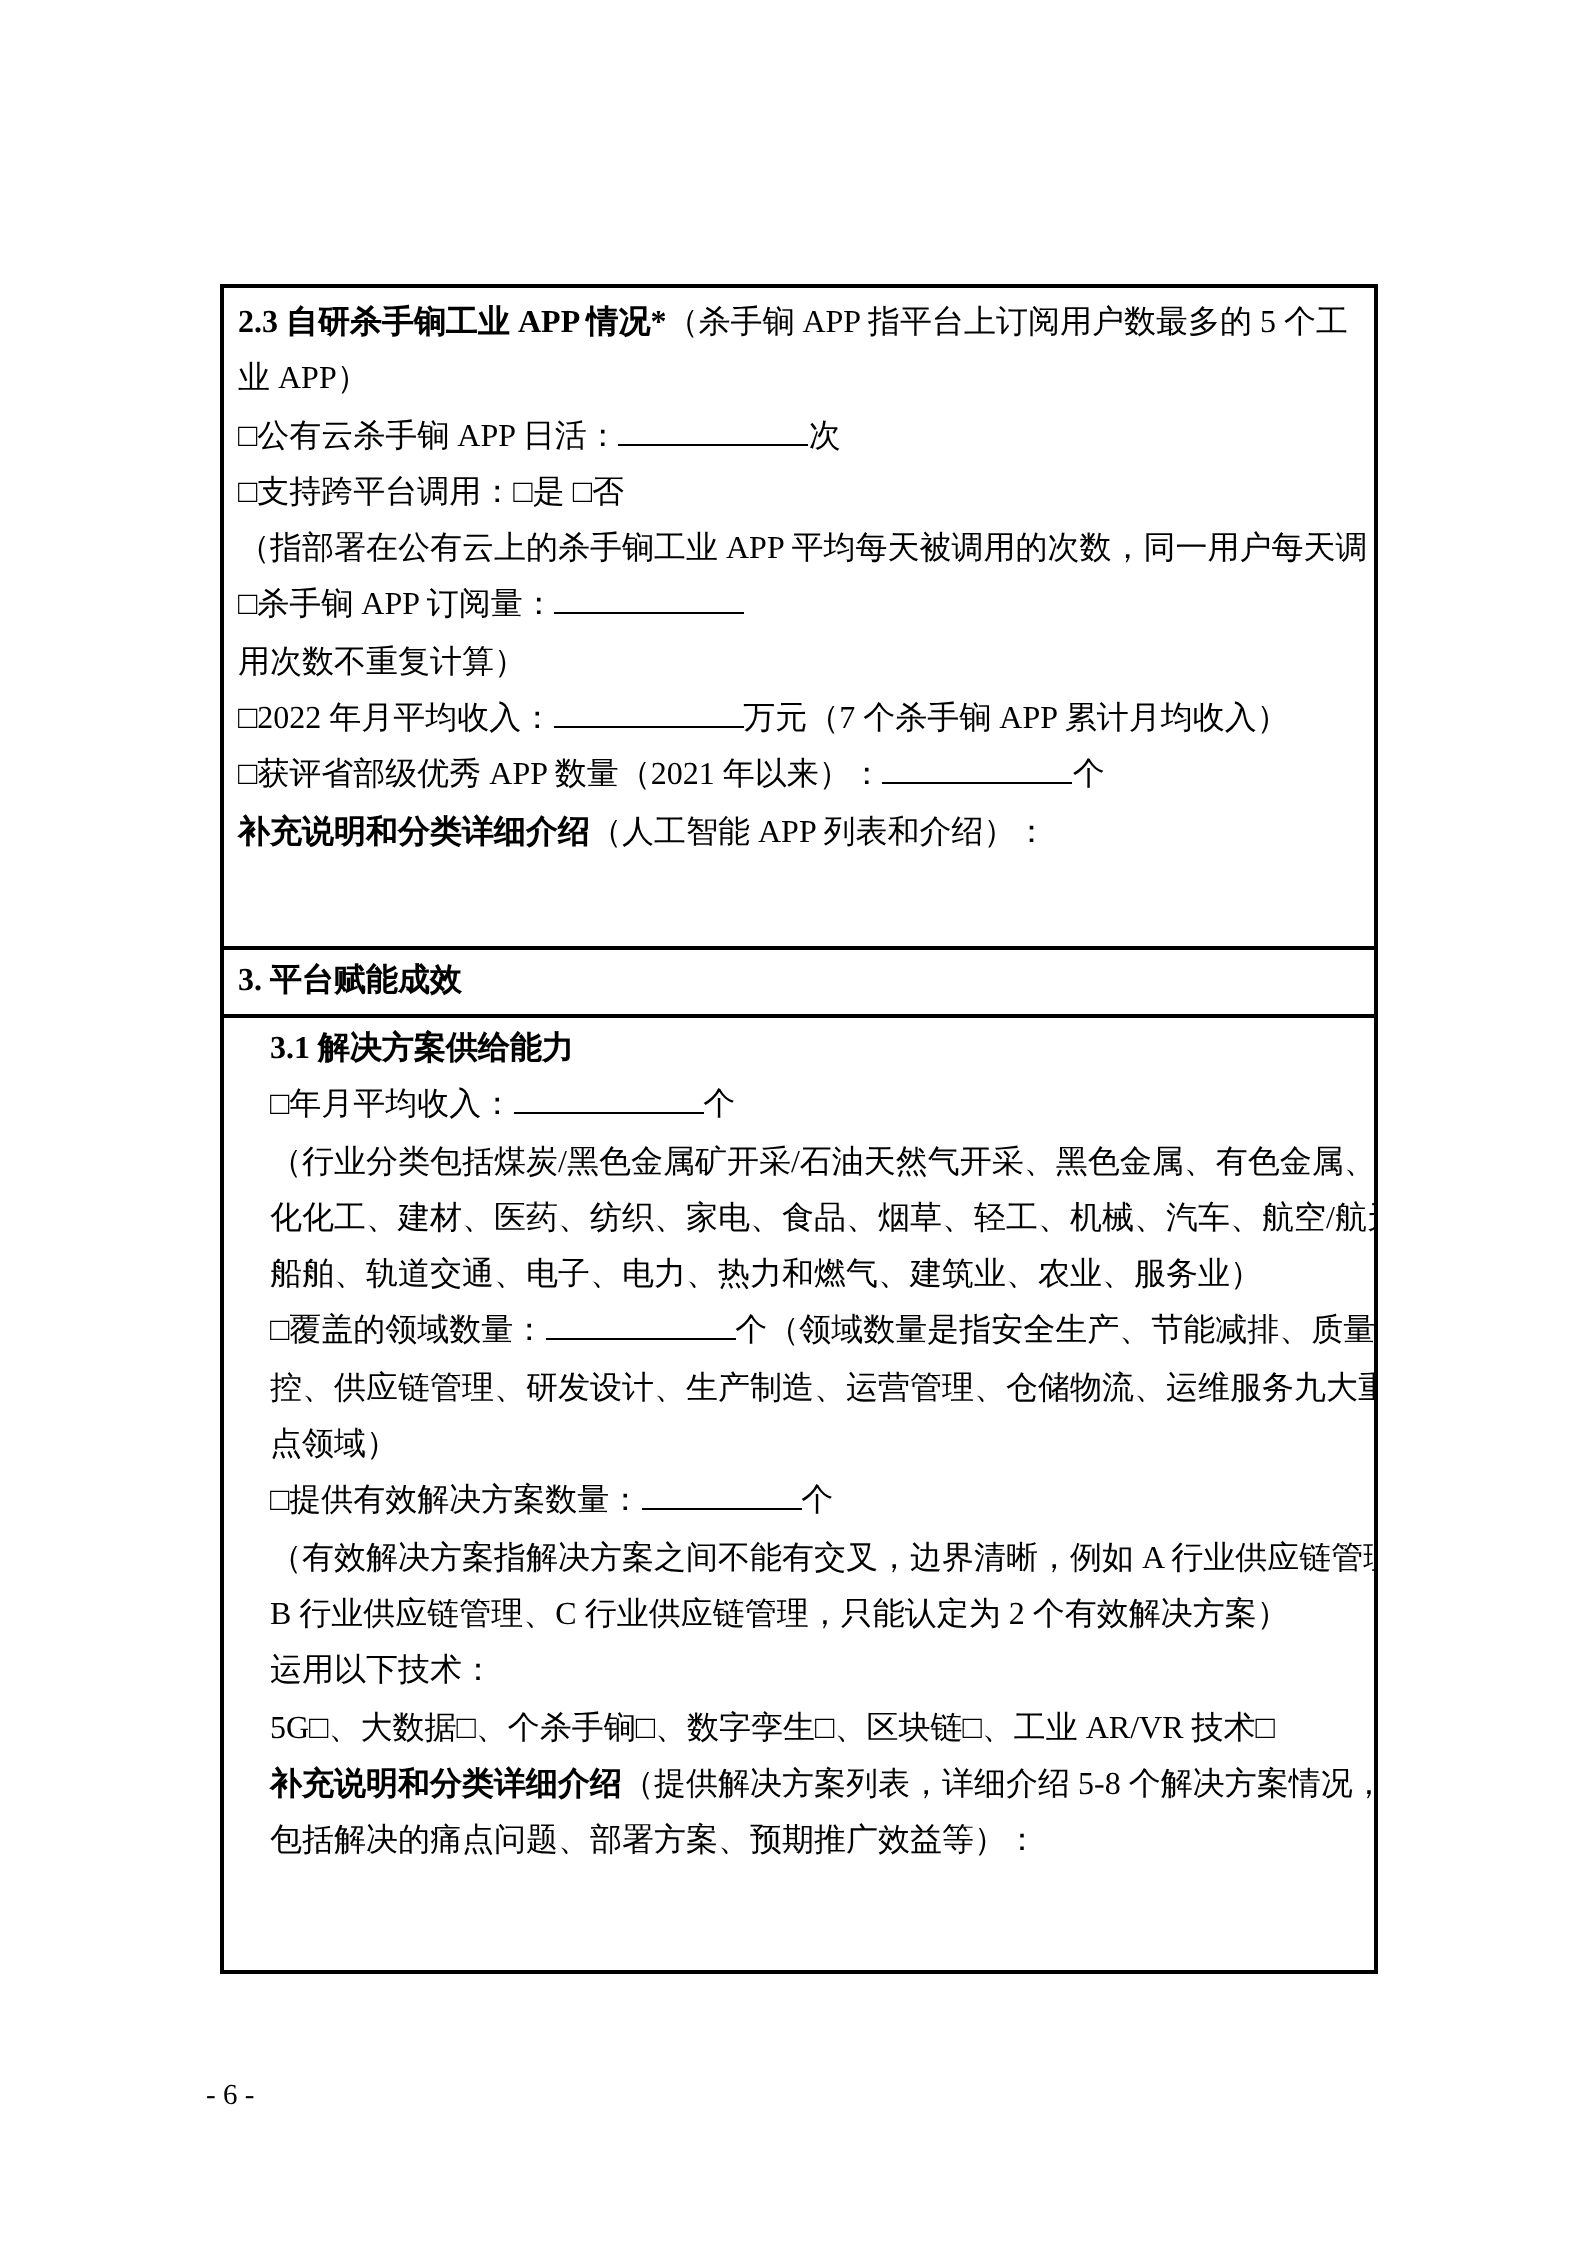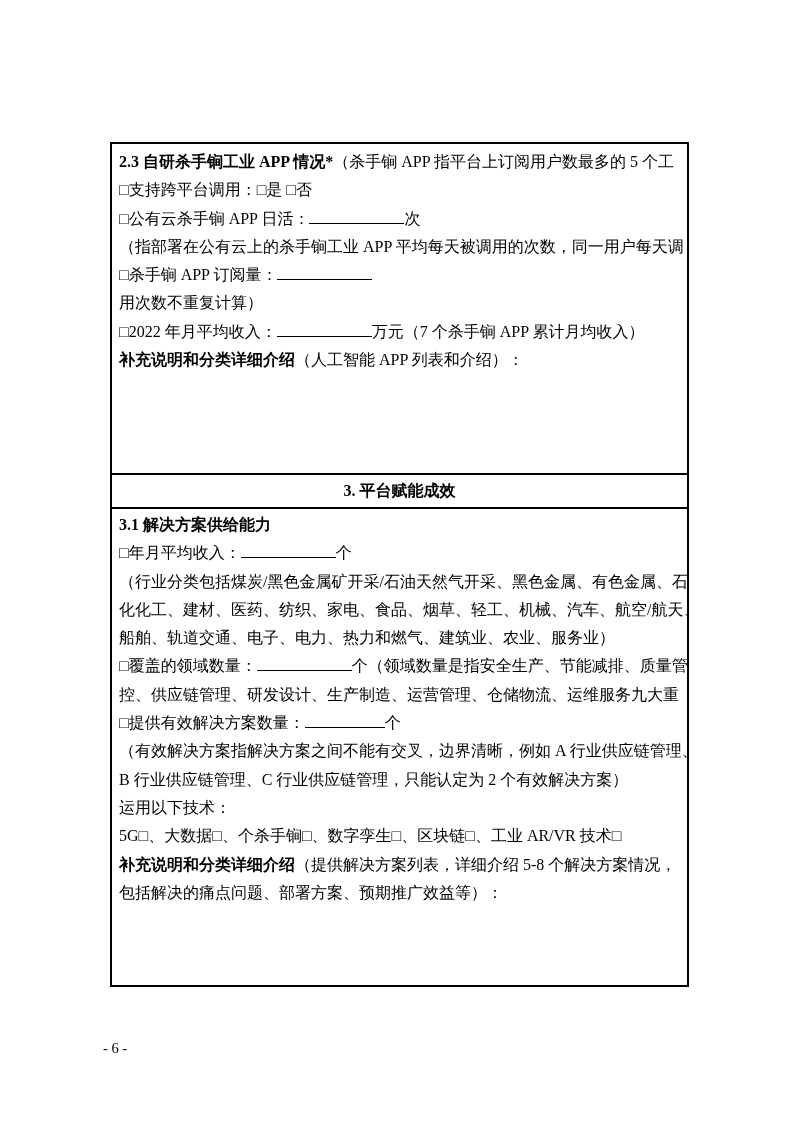--- a/index.html
+++ b/index.html
@@ -28,23 +28,22 @@
     overflow: hidden;
     padding: 4px 7px 0 7px;
   }
   .row-1 { height: 331px; border-bottom: 2px solid #000000; }
   .row-2 {
     height: 34px;
     border-bottom: 2px solid #000000;
     display: flex;
     align-items: center;
     padding: 0 7px;
-    justify-content: center;
   }
-  .row-3 { flex: 1; padding-top: 2px; }
+  .row-3 { flex: 1; padding-top: 2px; margin-left: 16px; }
   .line {
     line-height: 28.3px;
     font-size: 16px;
     white-space: nowrap;
   }
   .row-2 .line { line-height: 32px; }
   .seg { font-weight: normal; }
   .seg-bold { font-weight: bold; }
   .blank-field {
     display: inline-block;
@@ -61,39 +60,42 @@
     font-family: "Liberation Serif", "DejaVu Serif", serif;
   }
 </style>
 </head>
 <body>
 
 <div class="page">
   <div class="form-table">
     <section class="row row-1">
         <div class="line"><span class="seg seg-bold">2.3 自研杀手锏工业 APP 情况*</span><span class="seg">（杀手锏 APP 指平台上订阅用户数最多的 5 个工</span></div>
+        <div class="line"><span class="seg">业 APP）</span></div>
+        <div class="line"><span class="seg">□公有云杀手锏 APP 日活：</span><span class="blank-field" style="width: 95px;"></span><span class="seg">次</span></div>
         <div class="line"><span class="seg">□支持跨平台调用：□是 □否</span></div>
-        <div class="line"><span class="seg">□公有云杀手锏 APP 日活：</span><span class="blank-field" style="width: 95px;"></span><span class="seg">次</span></div>
         <div class="line"><span class="seg">（指部署在公有云上的杀手锏工业 APP 平均每天被调用的次数，同一用户每天调</span></div>
         <div class="line"><span class="seg">□杀手锏 APP 订阅量：</span><span class="blank-field" style="width: 95px;"></span></div>
         <div class="line"><span class="seg">用次数不重复计算）</span></div>
         <div class="line"><span class="seg">□2022 年月平均收入：</span><span class="blank-field" style="width: 95px;"></span><span class="seg">万元（7 个杀手锏 APP 累计月均收入）</span></div>
+        <div class="line"><span class="seg">□获评省部级优秀 APP 数量（2021 年以来）：</span><span class="blank-field" style="width: 95px;"></span><span class="seg">个</span></div>
         <div class="line"><span class="seg seg-bold">补充说明和分类详细介绍</span><span class="seg">（人工智能 APP 列表和介绍）：</span></div>
       </section>
     <section class="row row-2">
         <div class="line"><span class="seg seg-bold">3.  平台赋能成效</span></div>
       </section>
     <section class="row row-3">
         <div class="line"><span class="seg seg-bold">3.1 解决方案供给能力</span></div>
         <div class="line"><span class="seg">□年月平均收入：</span><span class="blank-field" style="width: 95px;"></span><span class="seg">个</span></div>
         <div class="line"><span class="seg">（行业分类包括煤炭/黑色金属矿开采/石油天然气开采、黑色金属、有色金属、石</span></div>
         <div class="line"><span class="seg">化化工、建材、医药、纺织、家电、食品、烟草、轻工、机械、汽车、航空/航天、</span></div>
         <div class="line"><span class="seg">船舶、轨道交通、电子、电力、热力和燃气、建筑业、农业、服务业）</span></div>
         <div class="line"><span class="seg">□覆盖的领域数量：</span><span class="blank-field" style="width: 95px;"></span><span class="seg">个（领域数量是指安全生产、节能减排、质量管</span></div>
         <div class="line"><span class="seg">控、供应链管理、研发设计、生产制造、运营管理、仓储物流、运维服务九大重</span></div>
+        <div class="line"><span class="seg">点领域）</span></div>
         <div class="line"><span class="seg">□提供有效解决方案数量：</span><span class="blank-field" style="width: 80px;"></span><span class="seg">个</span></div>
         <div class="line"><span class="seg">（有效解决方案指解决方案之间不能有交叉，边界清晰，例如 A 行业供应链管理、</span></div>
         <div class="line"><span class="seg">B 行业供应链管理、C 行业供应链管理，只能认定为 2 个有效解决方案）</span></div>
         <div class="line"><span class="seg">运用以下技术：</span></div>
         <div class="line"><span class="seg">5G□、大数据□、个杀手锏□、数字孪生□、区块链□、工业 AR/VR 技术□</span></div>
         <div class="line"><span class="seg seg-bold">补充说明和分类详细介绍</span><span class="seg">（提供解决方案列表，详细介绍 5-8 个解决方案情况，</span></div>
         <div class="line"><span class="seg">包括解决的痛点问题、部署方案、预期推广效益等）：</span></div>
       </section>
   </div>
   <div class="page-number">- 6 -</div>

